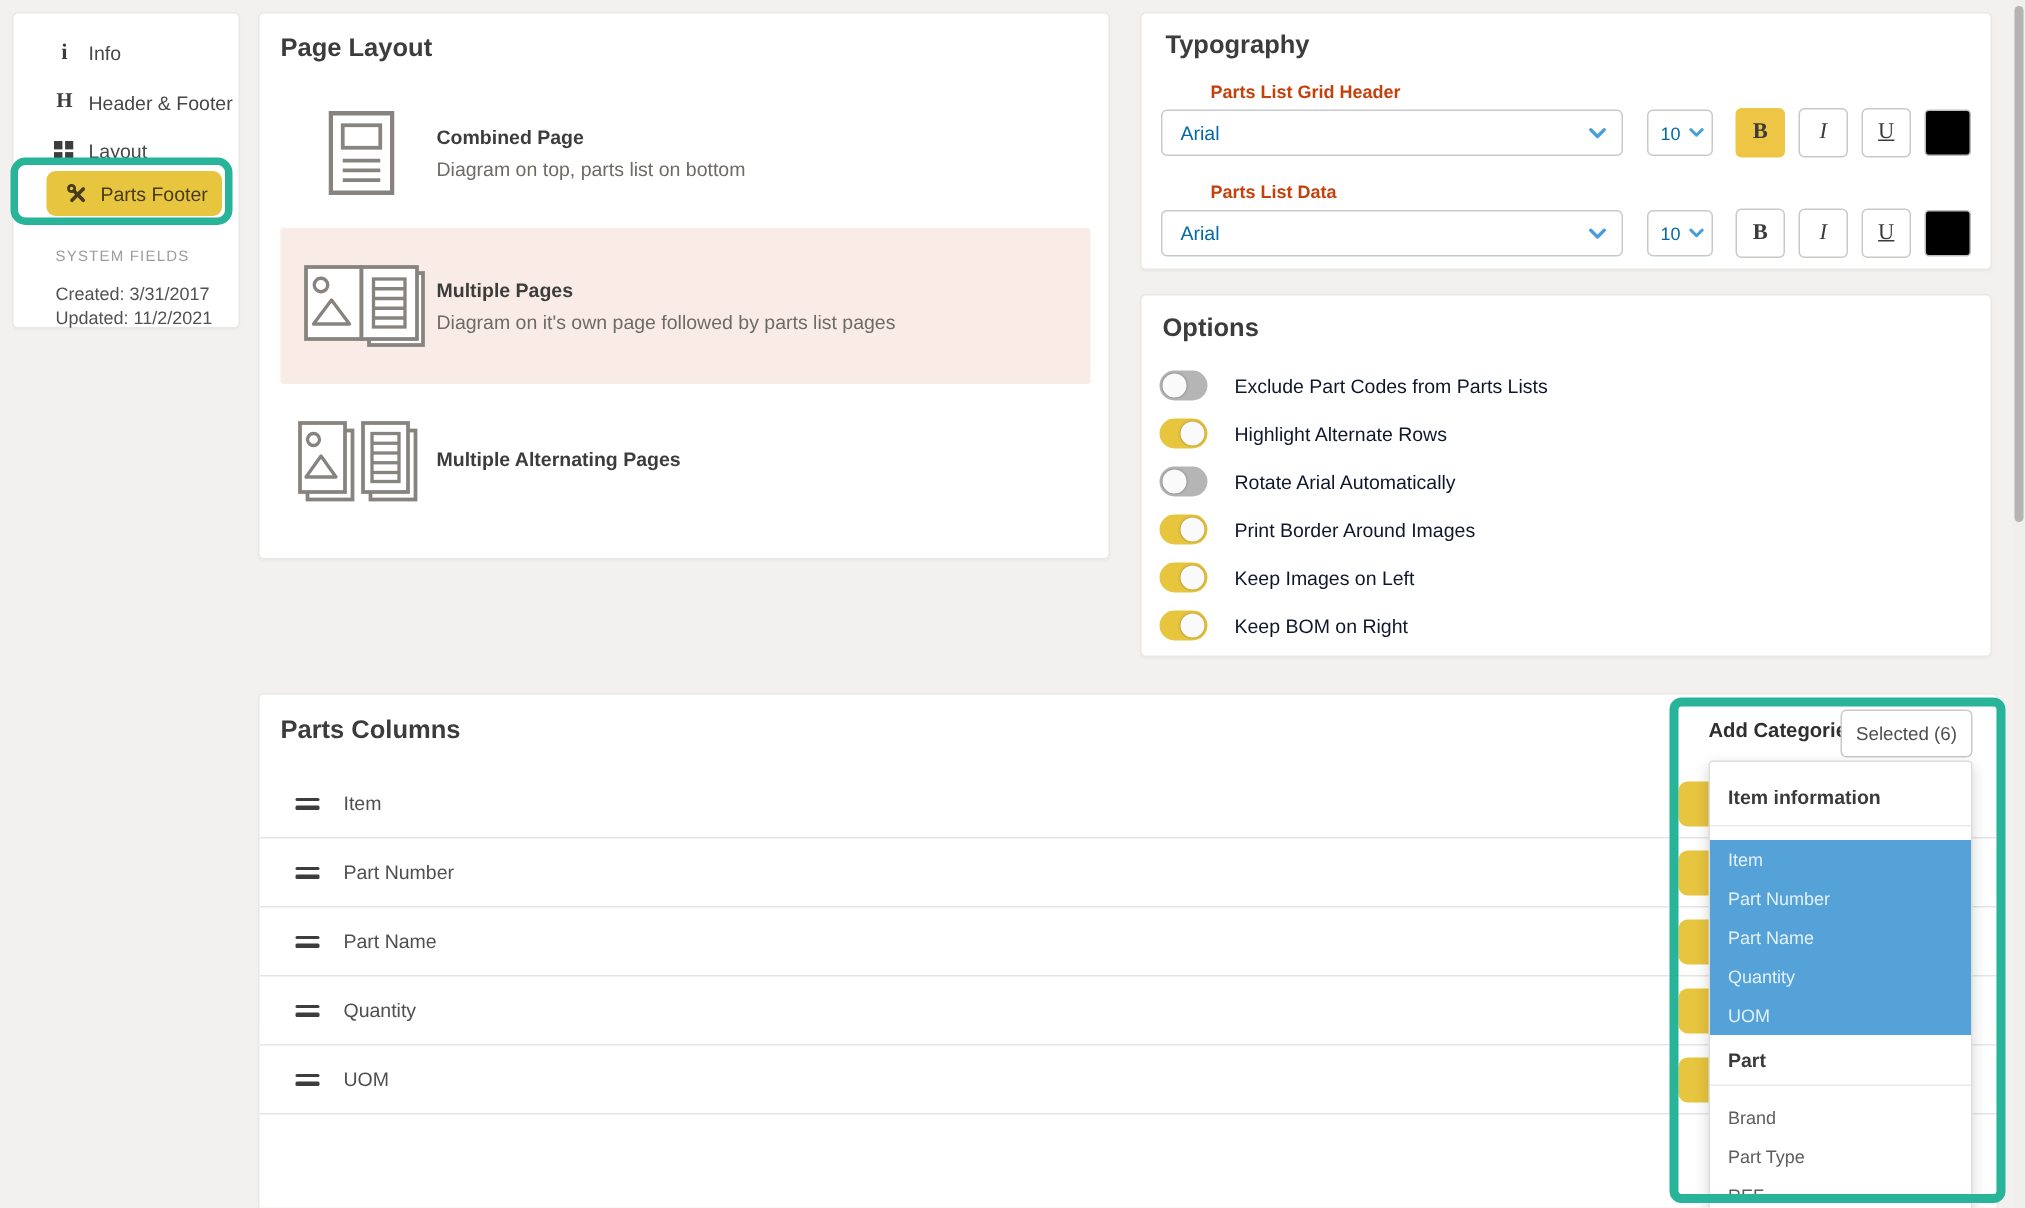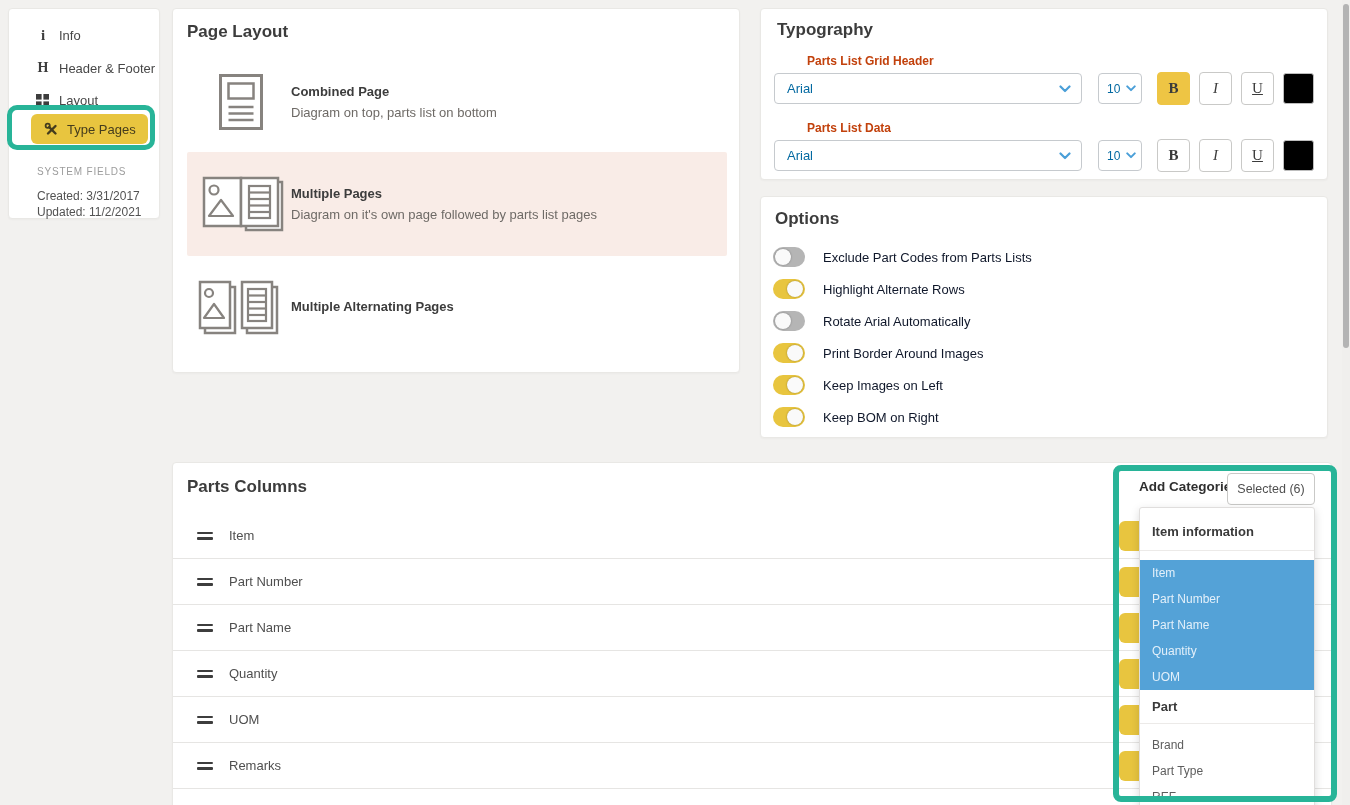--- a/index.html
+++ b/index.html
@@ -123,21 +123,21 @@
       <span class="si-label">Layout</span>
     </div>
     <div class="pp-btn">
       <span>
         <svg width="15" height="15" viewBox="0 0 15 15">
           <path d="M4 11.5 L11.5 4" stroke="#443c1d" stroke-width="2.4" stroke-linecap="round" fill="none"></path>
           <path d="M5.2 5.2 L11.5 11.5" stroke="#443c1d" stroke-width="2.4" stroke-linecap="round" fill="none"></path>
           <circle cx="3.7" cy="3.7" r="2.1" stroke="#443c1d" stroke-width="1.8" fill="none"></circle>
         </svg>
       </span>
-      <span class="si-label">Type Pages</span>
+      <span class="si-label">Parts Footer</span>
     </div>
     <div class="sys-label">SYSTEM FIELDS</div>
     <div class="sys-line" style="top:180px">Created: 3/31/2017</div>
     <div class="sys-line" style="top:196px">Updated: 11/2/2021</div>
   </aside>
   <div class="hl-box" id="hl-parts-pages"></div>
 
   <section class="card pagelayout">
     <h2 class="card-title">Page Layout</h2>
 
@@ -327,28 +327,20 @@
       <span class="pc-chip"></span>
     </div>
     <div class="pc-row" style="top:234px">
       <span class="pc-handle">
           <i></i>
           <i></i>
         </span>
       <span class="pc-label">UOM</span>
       <span class="pc-chip"></span>
     </div>
-    <div class="pc-row" style="top:280px">
-      <span class="pc-handle">
-          <i></i>
-          <i></i>
-        </span>
-      <span class="pc-label">Remarks</span>
-      <span class="pc-chip"></span>
-    </div>
   </section>
 
   <div class="dropdown">
     <div class="dd-header">Item information</div>
     <div class="dd-gap"></div>
     <div class="dd-block-hl">
       <div class="dd-item">Item</div>
       <div class="dd-item">Part Number</div>
       <div class="dd-item">Part Name</div>
       <div class="dd-item">Quantity</div>

